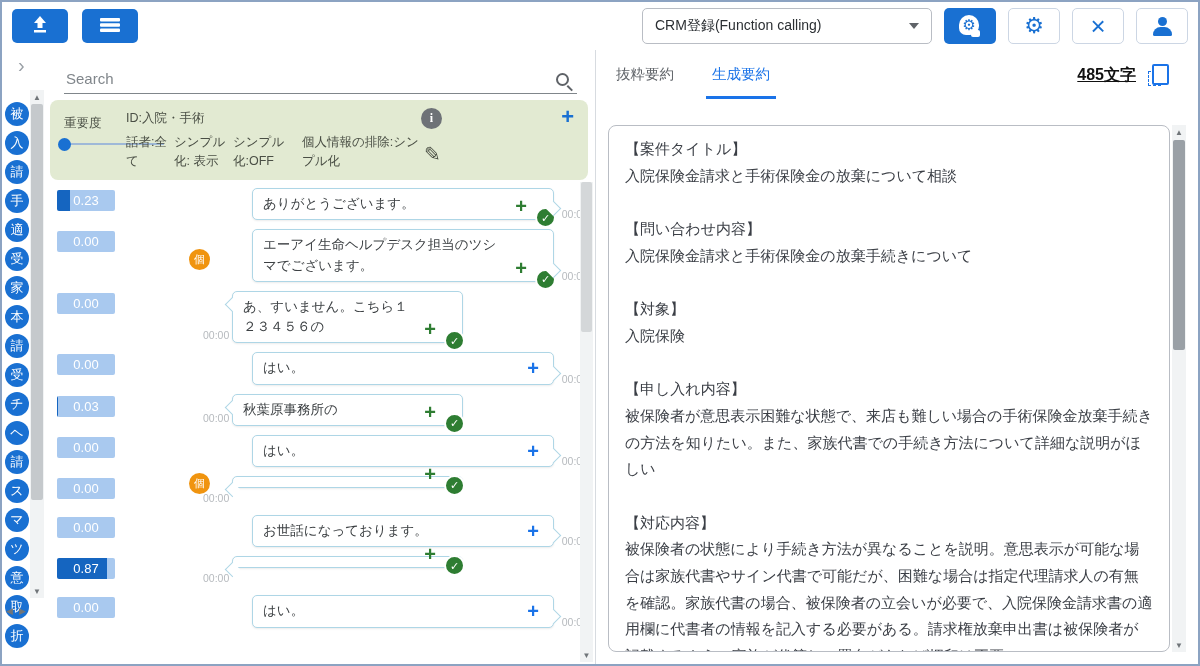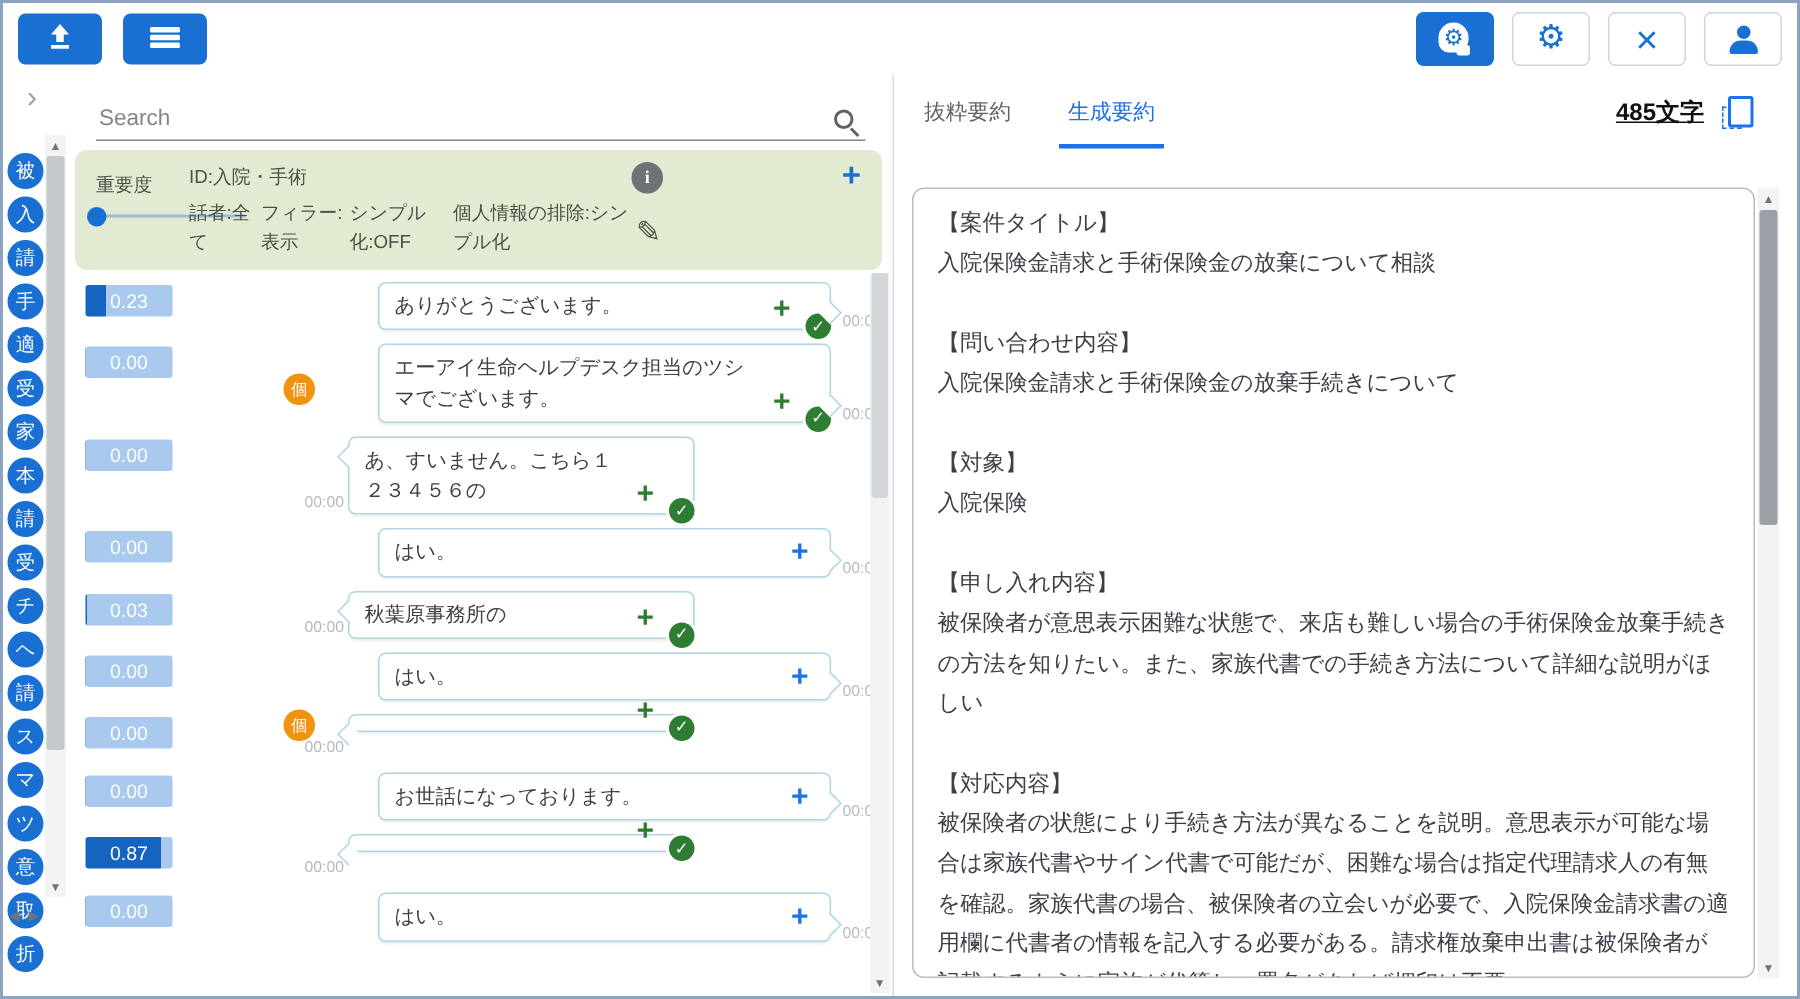--- a/index.html
+++ b/index.html
@@ -122,20 +122,24 @@
       <span>
         <svg width="20" height="16" viewBox="0 0 20 16">
             <rect class="svg-white" x="0" y="1" width="20" height="3.6" rx="1"></rect>
             <rect class="svg-white" x="0" y="6.2" width="20" height="3.6" rx="1"></rect>
             <rect class="svg-white" x="0" y="11.4" width="20" height="3.6" rx="1"></rect>
           </svg>
       </span>
     </button>
 
     <div class="topbar-right">
+      <div class="prompt-select">
+        <span>CRM登録(Function calling)</span>
+        <span class="caret"></span>
+      </div>
       <button class="btn-filled">
         <span class="psych-icon">
           <span class="head"></span>
             <span class="chin"></span>
             <span class="gear">⚙</span>
         </span>
       </button>
       <button class="btn-outline">
         <span class="gear-glyph">⚙</span>
       </button>
@@ -193,21 +197,21 @@
       <div class="chat-col">
 
         <div class="settings-panel">
           <div class="sp-importance">重要度</div>
           <div class="sp-slider">
             <div class="track"></div>
               <div class="knob"></div>
           </div>
           <div class="sp-id">ID:入院・手術</div>
           <div class="sp-speaker">話者:全て</div>
-          <div class="sp-filler">フィラー: 表示</div>
+          <div class="sp-filler">シンプル化: 表示</div>
           <div class="sp-simplify">シンプル化:OFF</div>
           <div class="sp-pii">個人情報の排除:シンプル化</div>
           <div class="sp-info">i</div>
           <div class="sp-plus">+</div>
           <div class="sp-pencil">✎</div>
         </div>
 
         <div class="message-list">
             <div class="msg-row right">
               <div class="score-badge" style="background: linear-gradient(90deg, rgb(21, 101, 192) 23%, rgb(169, 201, 239) 23%);">0.23</div>

